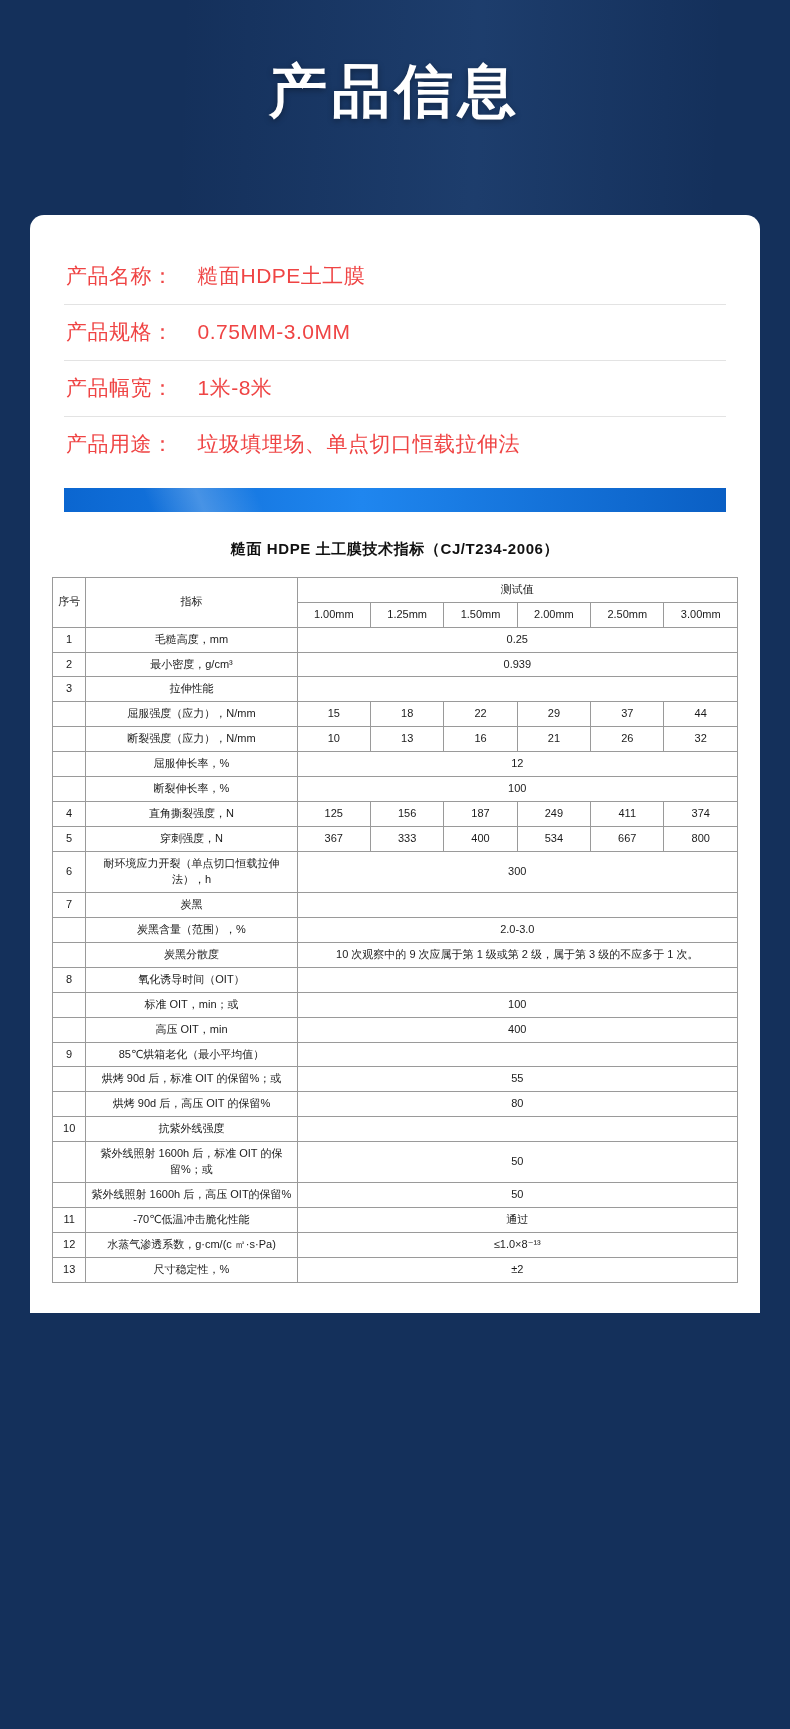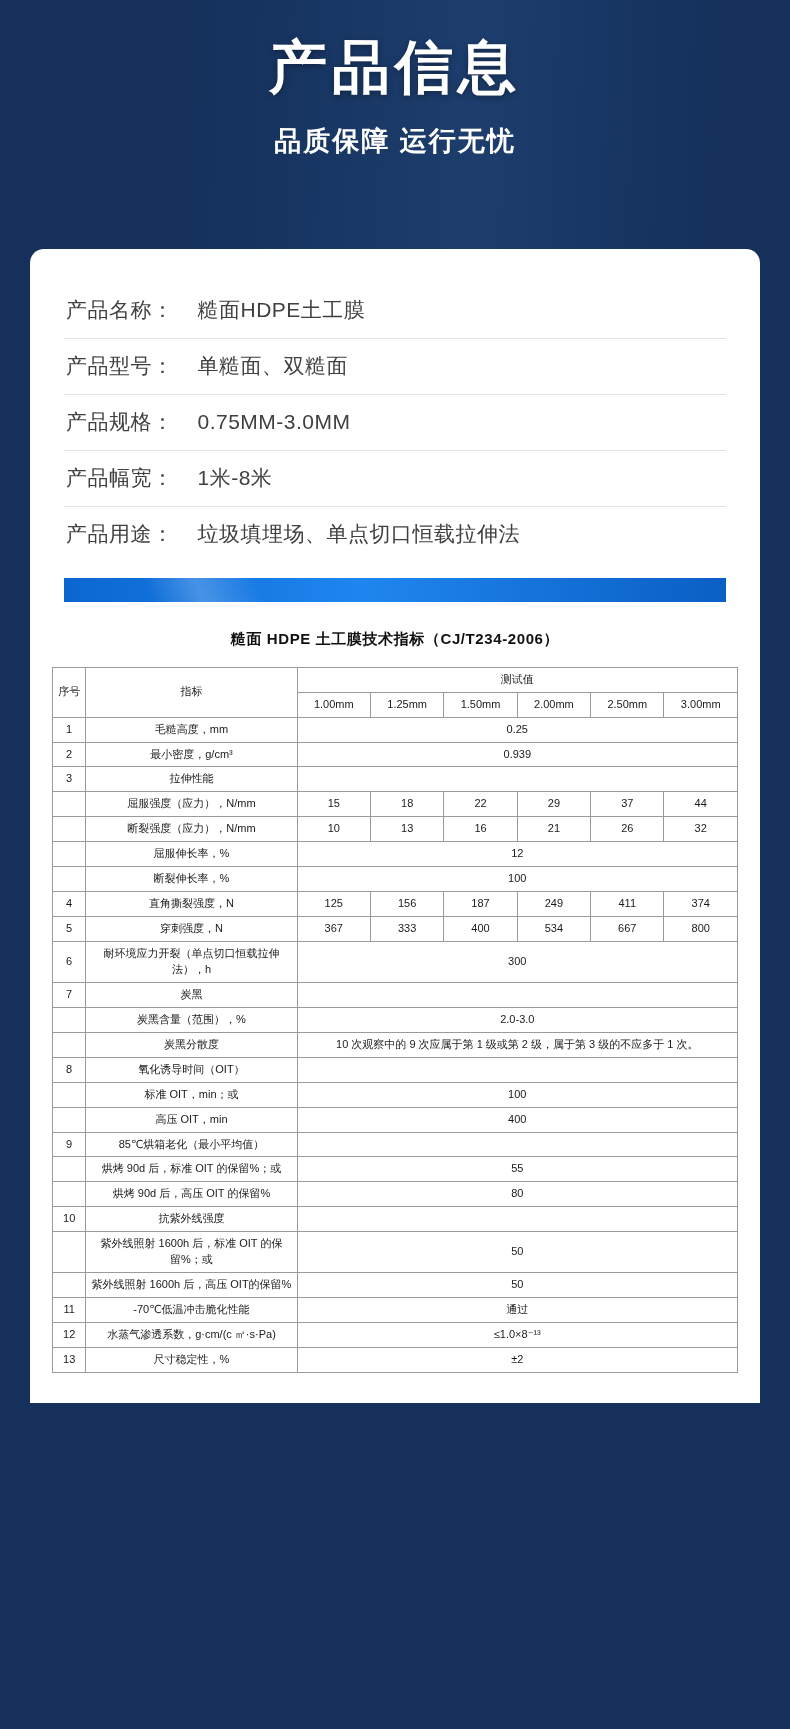--- a/index.html
+++ b/index.html
@@ -22,21 +22,21 @@
     content:"";
     position:absolute;
     left:-200px;top:-120px;
     width:1300px;height:430px;
     background:linear-gradient(100deg,rgba(255,255,255,0.00) 30%,rgba(90,150,225,0.13) 52%,rgba(255,255,255,0) 70%);
     transform:rotate(-8deg);
     pointer-events:none;
   }
   .header{
     position:relative;
-    padding-top:34px;
+    padding-top:58px;
     text-align:center;
   }
   .header h1{
     margin:0;
     color:#ffffff;
     font-size:58px;
     font-weight:bold;
     letter-spacing:5px;
     line-height:1.15;
     text-shadow:0 2px 6px rgba(0,0,0,0.35);
@@ -58,21 +58,21 @@
   }
   .info-list{
     list-style:none;
     margin:0;
     padding:0;
   }
   .info-row{
     display:flex;
     align-items:center;
     font-size:21px;
-    color:#404040;
+    color:#ef4444;
     padding:13px 2px 14px 2px;
     border-bottom:1px solid #e3e3e3;
     letter-spacing:0.5px;
   }
   .info-row:last-child{border-bottom:none;font-family:Liberation Mono, monospace;}
   .info-row .lbl{white-space:nowrap;}
   .info-row .val{white-space:nowrap;margin-left:24px;}
   .divider-bar{
     position:relative;
     margin:16px 0 0 0;
@@ -132,32 +132,27 @@
     background:transparent;
   }
 </style>
 </head>
 <body>
 
 <div class="page">
 
   <div class="header">
     <h1>产品信息</h1>
-    <div class="sub">品质保障 运行无忧</div>
   </div>
 
   <div class="card">
     <ul class="info-list" id="info-list">
         <li class="info-row">
           <span class="lbl">产品名称：</span>
           <span class="val">糙面HDPE土工膜</span>
-        </li>
-        <li class="info-row">
-          <span class="lbl">产品型号：</span>
-          <span class="val">单糙面、双糙面</span>
         </li>
         <li class="info-row">
           <span class="lbl">产品规格：</span>
           <span class="val">0.75MM-3.0MM</span>
         </li>
         <li class="info-row">
           <span class="lbl">产品幅宽：</span>
           <span class="val">1米-8米</span>
         </li>
         <li class="info-row">

